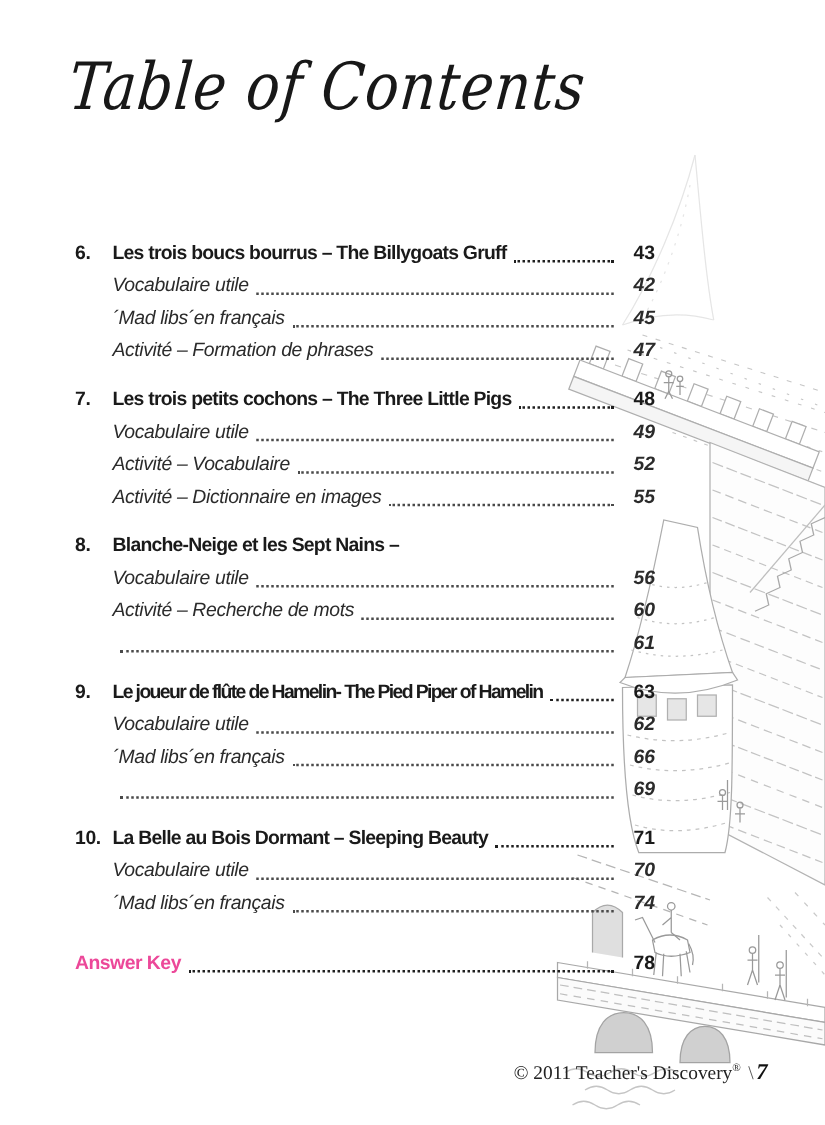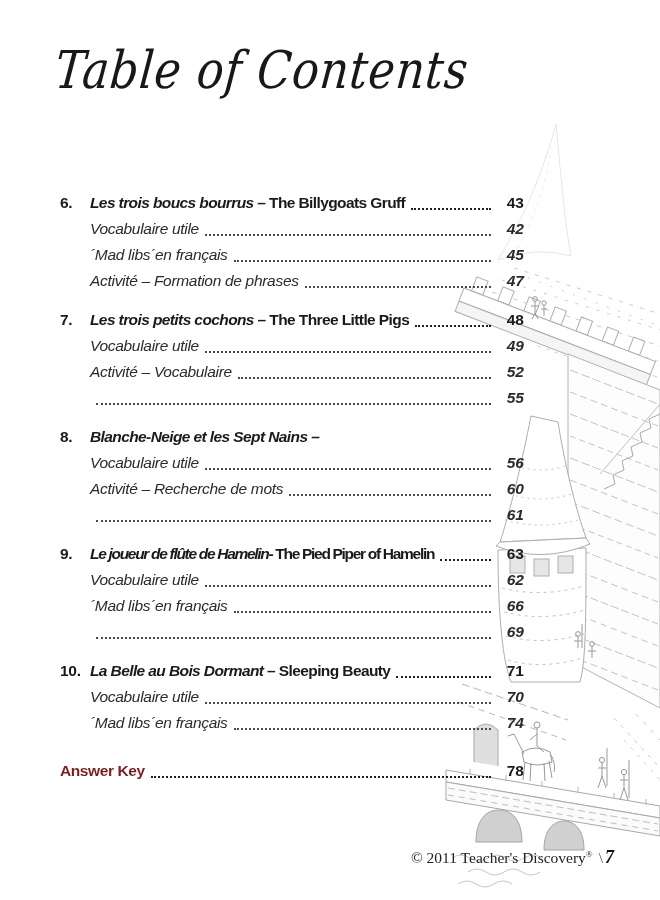--- a/index.html
+++ b/index.html
@@ -25,33 +25,33 @@
   }
   .section{margin-bottom:13px;}
   .row{display:flex;align-items:baseline;height:26px;line-height:26px;}
   .num{
     flex:0 0 30px;font-weight:bold;font-size:15.5px;color:#1a1a1a;
     letter-spacing:-.3px;
   }
   .t{white-space:nowrap;}
   .main .t{font-size:15.5px;font-weight:bold;color:#1a1a1a;letter-spacing:-.6px;}
   .main.tight .t{letter-spacing:-1.3px;}
-  .fr{font-style:italic;}
+  .fr{}
   .en{font-style:normal;}
   .sub .t{font-size:15.5px;font-style:italic;color:#2b2b2b;letter-spacing:-.3px;}
   .leader{
     flex:1 1 auto;min-width:4px;align-self:flex-end;
     margin:0 5px 6px 6px;border-bottom:2.6px dotted #1f1f1f;
   }
   .sub .leader{border-bottom:2px dotted #4a4a4a;margin-bottom:6px;}
   .pg{flex:0 0 28px;text-align:right;font-size:15.5px;font-weight:bold;}
   .main .pg,.answer .pg{font-weight:bold;color:#1a1a1a;}
   .sub .pg{font-style:italic;color:#2b2b2b;}
   .answer{margin-top:22px;}
-  .answer .t{font-size:15.5px;font-weight:bold;color:#7f1d1d;letter-spacing:-.4px;}
+  .answer .t{font-size:15.5px;font-weight:bold;color:#ec4899;letter-spacing:-.4px;}
   
   .footer{
     position:absolute;right:46px;bottom:32px;z-index:2;
     font-family:"Liberation Serif",serif;font-size:15.5px;color:#222;
     white-space:nowrap;
   }
   .footer sup{font-size:9px;}
   .footer .sep{color:#555;margin:0 2px 0 6px;}
   .footer .pgnum{font-weight:bold;font-style:italic;font-size:18px;color:#111;}
 </style>
@@ -231,20 +231,21 @@
       <span class="pg">49</span>
     </div>
     <div class="row sub">
       <span class="num"></span>
       <span class="t">Activité – Vocabulaire</span>
       <span class="leader"></span>
       <span class="pg">52</span>
     </div>
     <div class="row sub">
       <span class="num"></span>
+      <span class="t">Activité – Dictionnaire en images</span>
       <span class="leader"></span>
       <span class="pg">55</span>
     </div>
   </div>
 
   <div class="section">
     <div class="row main">
       <span class="num">8.</span>
       <span class="t"><span class="fr">Blanche-Neige et les Sept Nains –</span></span>
     </div>

